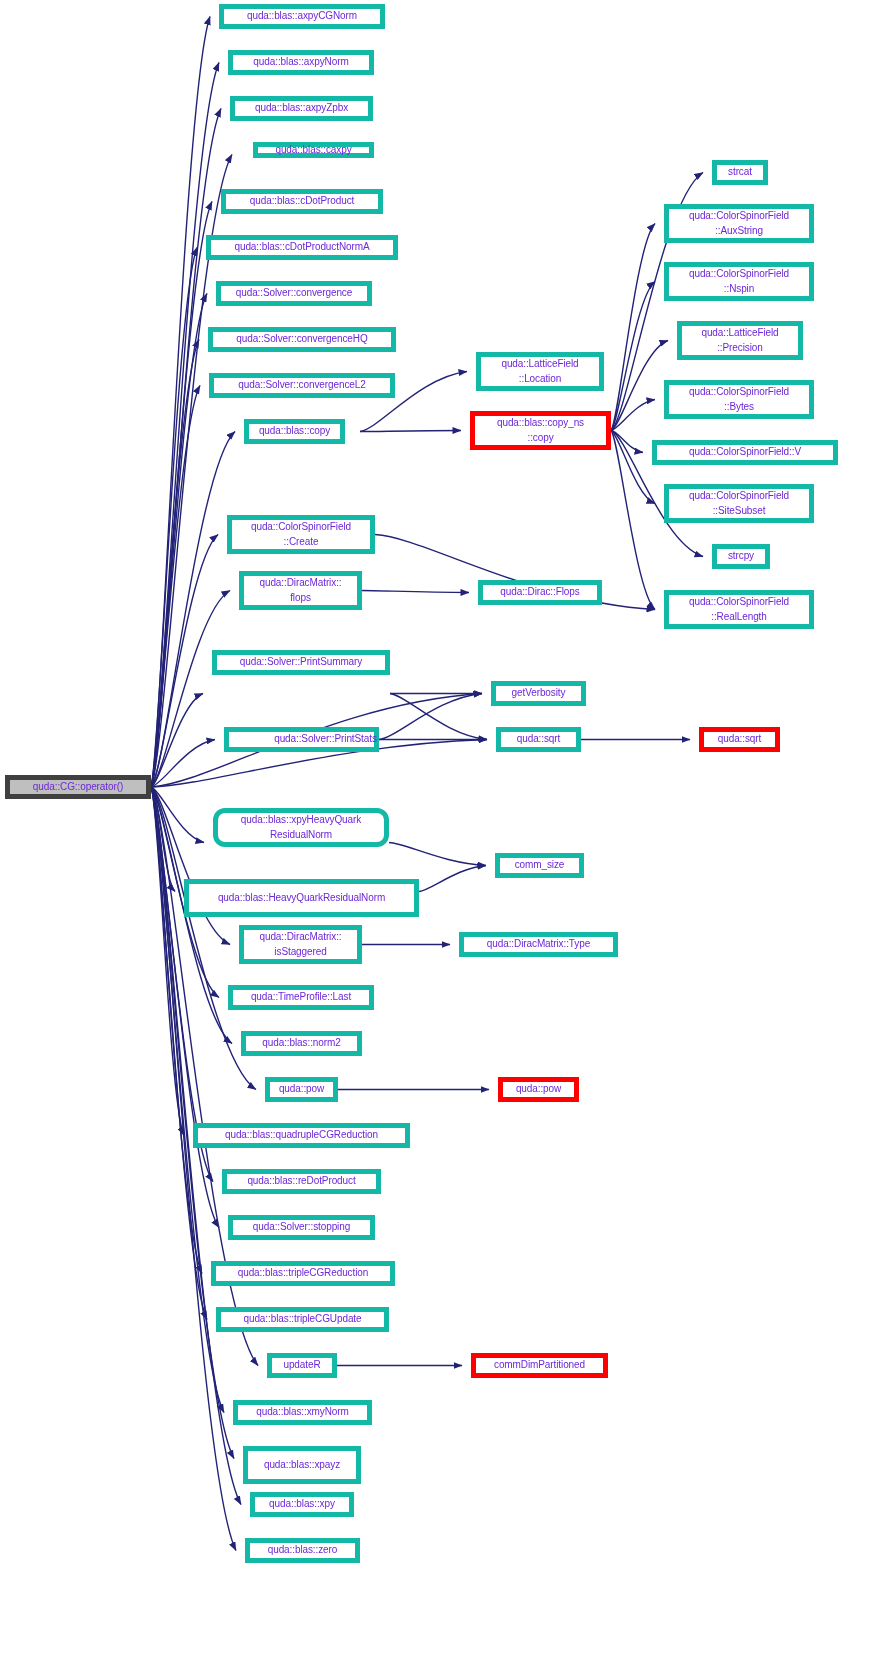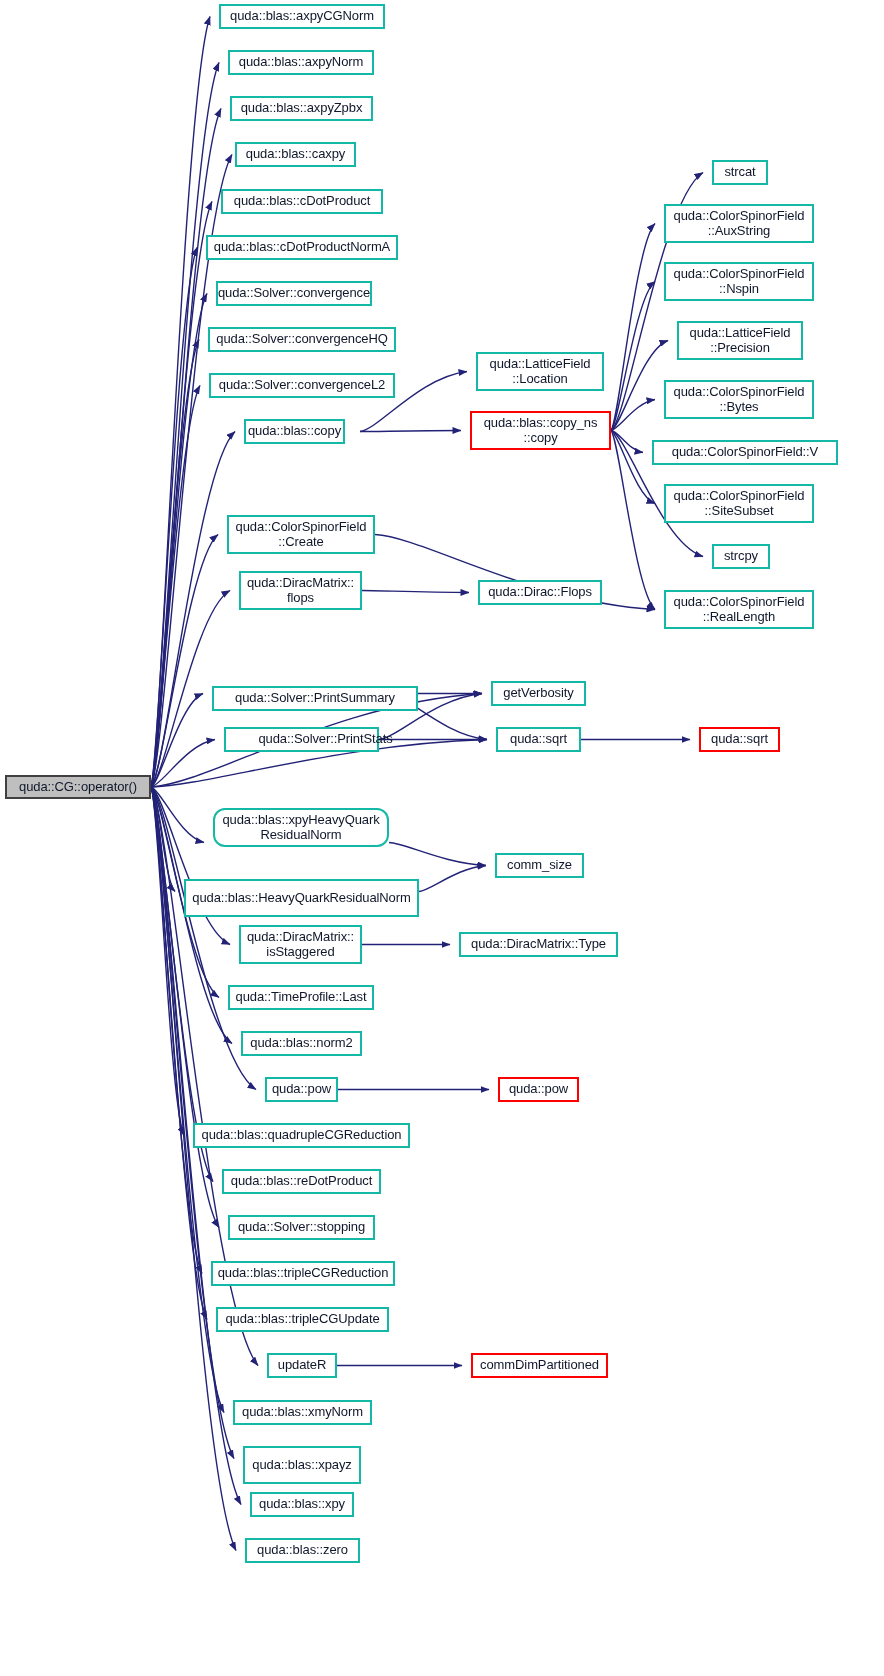--- a/index.html
+++ b/index.html
@@ -18,23 +18,23 @@
     pointer-events: none;
   }
   .node {
     position: absolute;
     box-sizing: border-box;
     display: flex;
     align-items: center;
     justify-content: center;
     text-align: center;
     background: #ffffff;
-    border: 2px solid #14b8a6;
-    color: #0f172a;
-    font-size: 13px;
+    border: 5px solid #14b8a6;
+    color: #6d28d9;
+    font-size: 10px;
     line-height: 14.5px;
     letter-spacing: -0.1px;
     white-space: pre-line;
     z-index: 3;
   }
   .node.red { border-color: #ff0000; }
   .node.current {
     background: #bfbfbf;
     border-color: #404040;
   }
@@ -105,32 +105,32 @@
         <path d="M 362 944.5 C 377.84 944.5, 410.4 944.5, 450 944.5" marker-end="url(#arrow)"></path>
         <path d="M 338 1089.5 C 365.18 1089.5, 421.05 1089.5, 489 1089.5" marker-end="url(#arrow)"></path>
         <path d="M 337 1365.5 C 359.5 1365.5, 405.75 1365.5, 462 1365.5" marker-end="url(#arrow)"></path>
       </g>
   </svg>
   <div id="node-layer">
       <div class="node current" style="left: 5px; top: 775px; width: 146px; height: 24px;"><span>quda::CG::operator()</span></div>
       <div class="node" style="left: 219px; top: 4px; width: 166px; height: 25px;"><span>quda::blas::axpyCGNorm</span></div>
       <div class="node" style="left: 228px; top: 50px; width: 146px; height: 25px;"><span>quda::blas::axpyNorm</span></div>
       <div class="node" style="left: 230px; top: 96px; width: 143px; height: 25px;"><span>quda::blas::axpyZpbx</span></div>
-      <div class="node" style="left: 235px; top: 142px; width: 121px; height: 25px;"><span>quda::blas::caxpy</span></div>
+      <div class="node" style="left: 253px; top: 142px; width: 121px; height: 16px;"><span>quda::blas::caxpy</span></div>
       <div class="node" style="left: 221px; top: 189px; width: 162px; height: 25px;"><span>quda::blas::cDotProduct</span></div>
       <div class="node" style="left: 206px; top: 235px; width: 192px; height: 25px;"><span>quda::blas::cDotProductNormA</span></div>
       <div class="node" style="left: 216px; top: 281px; width: 156px; height: 25px;"><span>quda::Solver::convergence</span></div>
       <div class="node" style="left: 208px; top: 327px; width: 188px; height: 25px;"><span>quda::Solver::convergenceHQ</span></div>
       <div class="node" style="left: 209px; top: 373px; width: 186px; height: 25px;"><span>quda::Solver::convergenceL2</span></div>
       <div class="node" style="left: 244px; top: 419px; width: 101px; height: 25px;"><span>quda::blas::copy</span></div>
       <div class="node" style="left: 227px; top: 515px; width: 148px; height: 39px;"><span>quda::ColorSpinorField
 ::Create</span></div>
       <div class="node" style="left: 239px; top: 571px; width: 123px; height: 39px;"><span>quda::DiracMatrix::
 flops</span></div>
-      <div class="node" style="left: 212px; top: 686px; width: 206px; height: 25px;"><span>quda::Solver::PrintSummary</span></div>
+      <div class="node" style="left: 212px; top: 650px; width: 178px; height: 25px;"><span>quda::Solver::PrintSummary</span></div>
       <div class="node" style="left: 224px; top: 727px; width: 155px; height: 25px; padding-left: 48px;"><span>quda::Solver::PrintStats</span></div>
       <div class="node" style="left: 213px; top: 808px; width: 176px; height: 39px; border-radius: 12px;"><span>quda::blas::xpyHeavyQuark
 ResidualNorm</span></div>
       <div class="node" style="left: 184px; top: 879px; width: 235px; height: 38px;"><span>quda::blas::HeavyQuarkResidualNorm</span></div>
       <div class="node" style="left: 239px; top: 925px; width: 123px; height: 39px;"><span>quda::DiracMatrix::
 isStaggered</span></div>
       <div class="node" style="left: 228px; top: 985px; width: 146px; height: 25px;"><span>quda::TimeProfile::Last</span></div>
       <div class="node" style="left: 241px; top: 1031px; width: 121px; height: 25px;"><span>quda::blas::norm2</span></div>
       <div class="node" style="left: 265px; top: 1077px; width: 73px; height: 25px;"><span>quda::pow</span></div>
       <div class="node" style="left: 193px; top: 1123px; width: 217px; height: 25px;"><span>quda::blas::quadrupleCGReduction</span></div>

